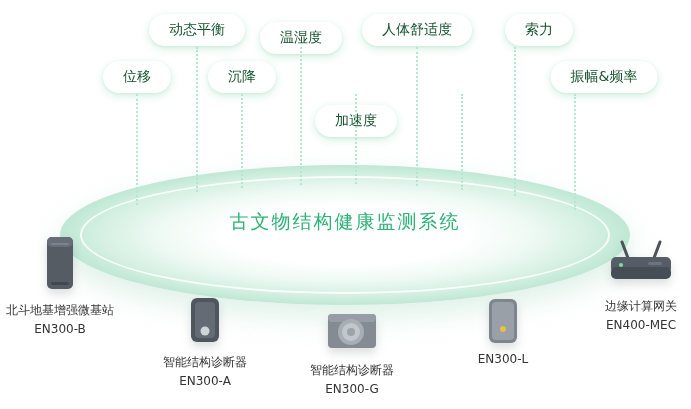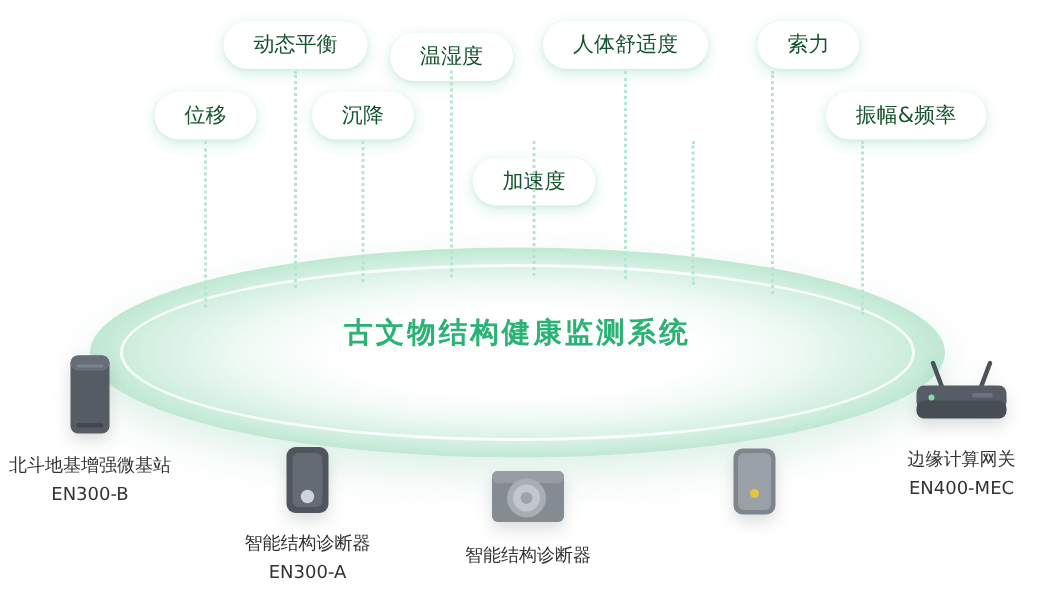--- a/index.html
+++ b/index.html
@@ -34,21 +34,21 @@
     background:radial-gradient(50% 50% at 50% 50%,
       rgba(255,255,255,0) 42%, #f0faf5 64%, #d5f0e2 86%, #bfe8d4 100%);
     box-shadow:0 12px 28px rgba(150,210,180,0.30);
   }
   .platform .ring {
     position:absolute; left:20px; top:11px; right:20px; bottom:11px;
     border-radius:50%; border:2px solid rgba(255,255,255,0.85);
   }
   .platform .title {
     position:absolute; left:50%; top:44px; transform:translateX(-50%);
-    font-size:19px; font-weight:bold; color:#2bb274;
+    font-size:19px; font-weight:normal; color:#2bb274;
     letter-spacing:2px; white-space:nowrap;
   }
 
   
   .device { position:absolute; width:140px; text-align:center; }
   .dev-icon { display:inline-block; filter:drop-shadow(0 5px 5px rgba(60,80,70,0.18)); line-height:0; }
   .dev-name { font-size:12px; color:#333333; margin-top:6px; white-space:nowrap; }
   .dev-model { font-size:12px; color:#333333; margin-top:3px; white-space:nowrap; }
 </style>
 </head>
@@ -111,30 +111,32 @@
     <span class="dev-icon">
       <svg width="52" height="46" viewBox="0 0 52 46">
         <rect x="2" y="8" width="48" height="34" rx="4" fill="#858b93"></rect>
         <rect x="2" y="8" width="48" height="8" rx="4" fill="#979da5"></rect>
         <circle cx="25" cy="26" r="13" fill="#a9aeb5"></circle>
         <circle cx="25" cy="26" r="9" fill="#c2c7cc"></circle>
         <circle cx="25" cy="26" r="4" fill="#9da3aa"></circle>
       </svg>
     </span>
     <div class="dev-name">智能结构诊断器</div>
+    <div class="dev-model">EN300-G</div>
   </div>
 
   <div class="device" style="left:433px; top:297px;">
     <span class="dev-icon">
       <svg width="36" height="48" viewBox="0 0 36 48">
         <rect x="4" y="2" width="28" height="44" rx="6" fill="#7e858d"></rect>
         <rect x="7" y="5" width="22" height="38" rx="4" fill="#9aa0a7"></rect>
         <circle cx="18" cy="32" r="3" fill="#e7c33c"></circle>
       </svg>
     </span>
+    <div class="dev-model">EN300-L</div>
   </div>
 
   <div class="device" style="left:571px; top:240px;">
     <span class="dev-icon">
       <svg width="66" height="48" viewBox="0 0 66 48">
         <line x1="20" y1="18" x2="14" y2="2" stroke="#4c525a" stroke-width="3" stroke-linecap="round"></line>
         <line x1="46" y1="18" x2="52" y2="2" stroke="#4c525a" stroke-width="3" stroke-linecap="round"></line>
         <rect x="3" y="17" width="60" height="16" rx="5" fill="#565d66"></rect>
         <rect x="3" y="27" width="60" height="12" rx="5" fill="#474d55"></rect>
         <circle cx="13" cy="25" r="2" fill="#7ddfa6"></circle>

